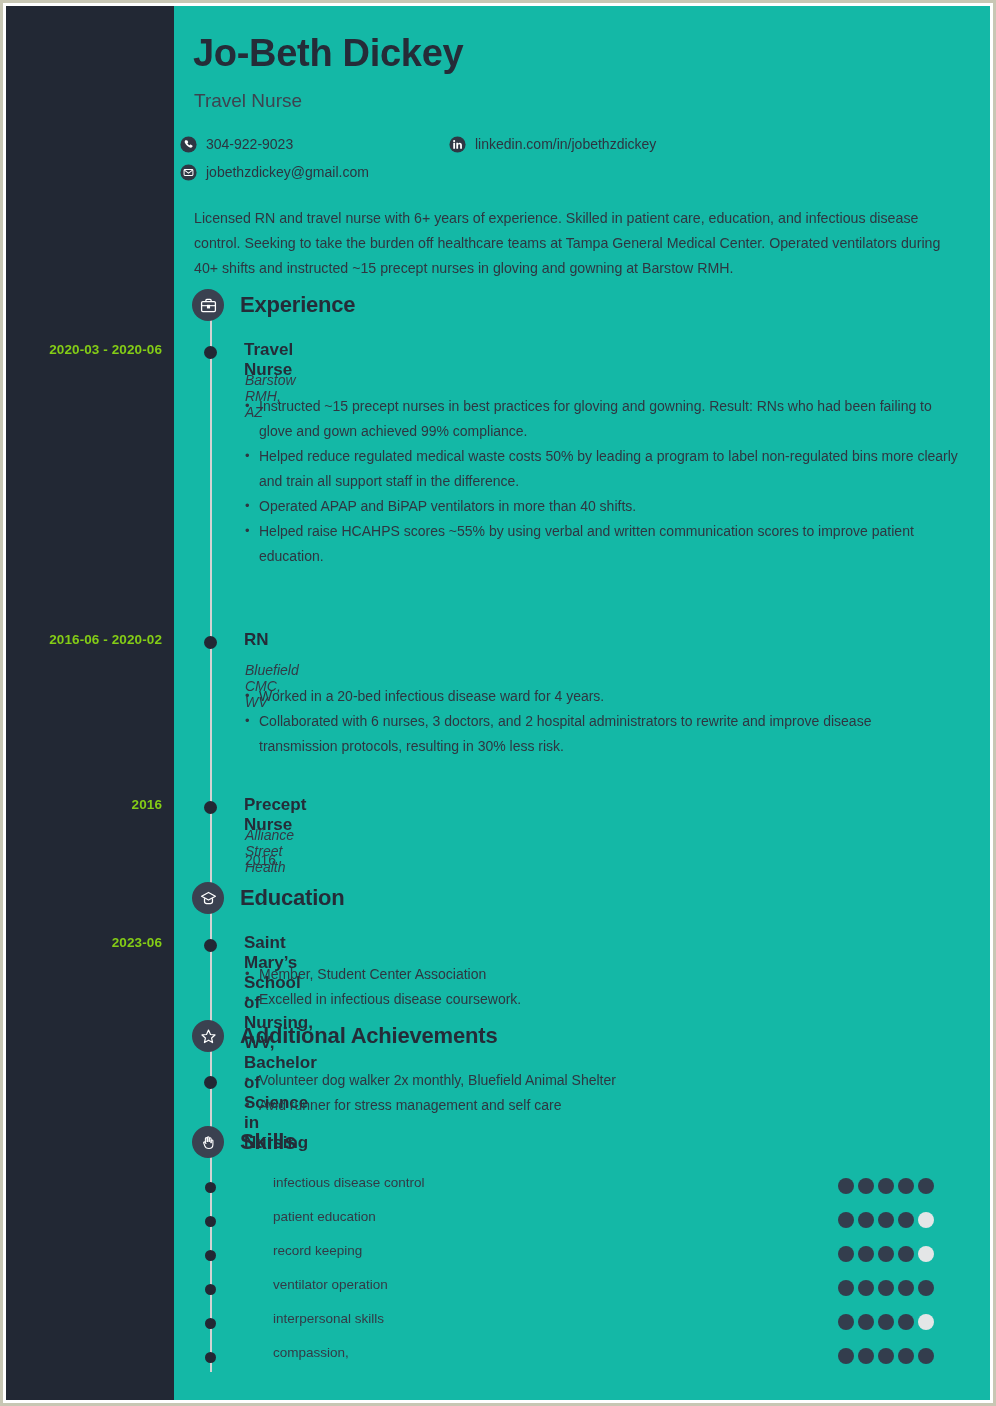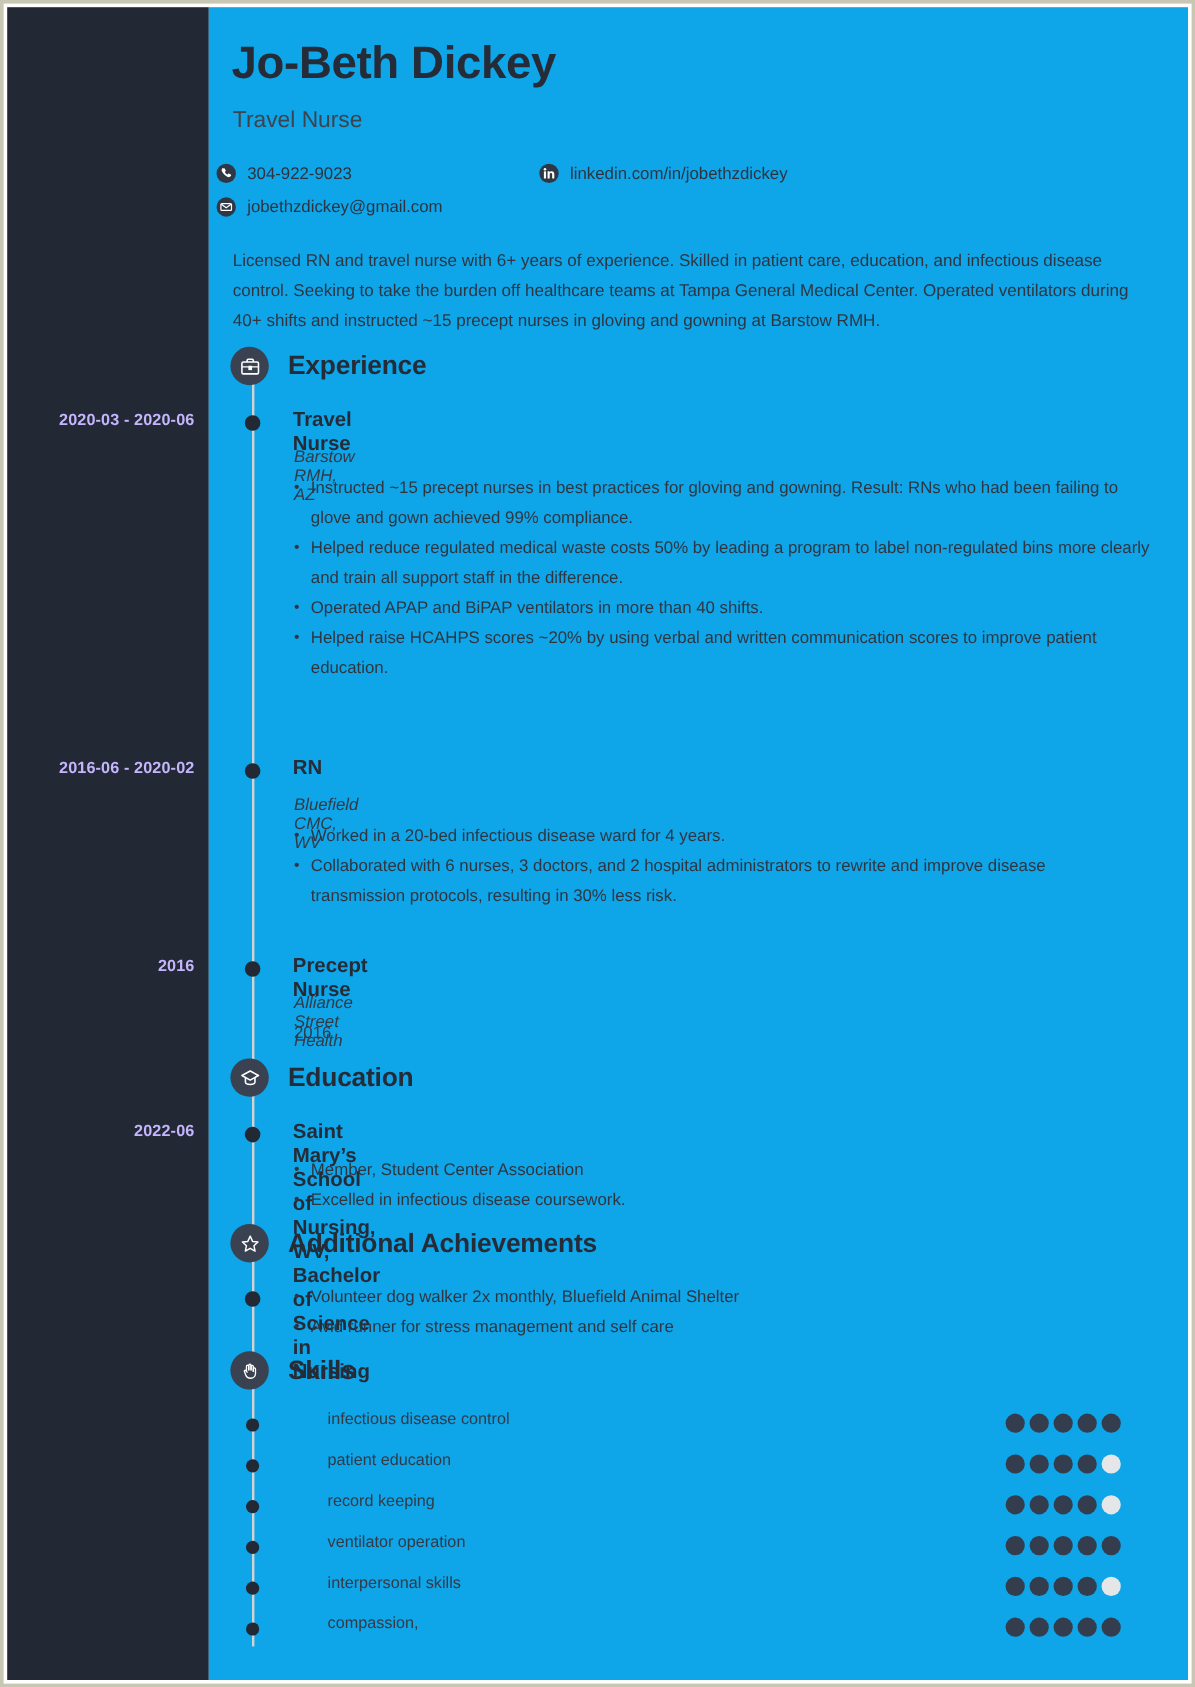--- a/index.html
+++ b/index.html
@@ -22,34 +22,34 @@
     position: absolute;
     left: 3px;
     top: 3px;
     width: 168px;
     bottom: 3px;
     background: #222834;
   }
   .date-label {
     position: absolute;
     right: 12px;
-    color: #c4b5fd;
+    color: #84cc16;
     font-size: 13.5px;
     font-weight: bold;
     letter-spacing: 0.1px;
     white-space: nowrap;
     text-align: right;
   }
   .content {
     position: absolute;
     left: 171px;
     top: 3px;
     right: 3px;
     bottom: 3px;
-    background: #0ea5e9;
+    background: #14b8a6;
   }
   .timeline-line {
     position: absolute;
     left: 36px;
     top: 300px;
     width: 2px;
     bottom: 28px;
     background: #d3d3d3;
   }
 
@@ -226,21 +226,21 @@
 </style>
 </head>
 <body>
 
 <div class="page">
 
   <div class="sidebar">
     <div class="date-label" style="top:336px;">2020-03 - 2020-06</div>
     <div class="date-label" style="top:626px;">2016-06 - 2020-02</div>
     <div class="date-label" style="top:791px;">2016</div>
-    <div class="date-label" style="top:929px;">2022-06</div>
+    <div class="date-label" style="top:929px;">2023-06</div>
   </div>
 
   <div class="content">
     <div class="timeline-line"></div>
 
     <div class="name">Jo-Beth Dickey</div>
     <div class="job-title">Travel Nurse</div>
 
     <div class="contacts">
       <div class="contact-row">
@@ -288,21 +288,21 @@
     </div>
 
     <div class="entry">
       <span class="tl-dot" style="top:340px;"></span>
       <div class="entry-title" style="top:334px;">Travel Nurse</div>
       <div class="entry-sub" style="top:366px;">Barstow RMH, AZ</div>
       <ul class="bullets" style="top:388px; left:71px; width:720px;">
         <li>Instructed ~15 precept nurses in best practices for gloving and gowning. Result: RNs who had been failing to glove and gown achieved 99% compliance.</li>
         <li>Helped reduce regulated medical waste costs 50% by leading a program to label non-regulated bins more clearly and train all support staff in the difference.</li>
         <li>Operated APAP and BiPAP ventilators in more than 40 shifts.</li>
-        <li>Helped raise HCAHPS scores ~20% by using verbal and written communication scores to improve patient education.</li>
+        <li>Helped raise HCAHPS scores ~55% by using verbal and written communication scores to improve patient education.</li>
       </ul>
     </div>
 
     <div class="entry">
       <span class="tl-dot" style="top:630px;"></span>
       <div class="entry-title" style="top:624px;">RN</div>
       <div class="entry-sub" style="top:656px;">Bluefield CMC, WV</div>
       <ul class="bullets" style="top:678px; left:71px; width:700px;">
         <li>Worked in a 20-bed infectious disease ward for 4 years.</li>
         <li>Collaborated with 6 nurses, 3 doctors, and 2 hospital administrators to rewrite and improve disease transmission protocols, resulting in 30% less risk.</li>

